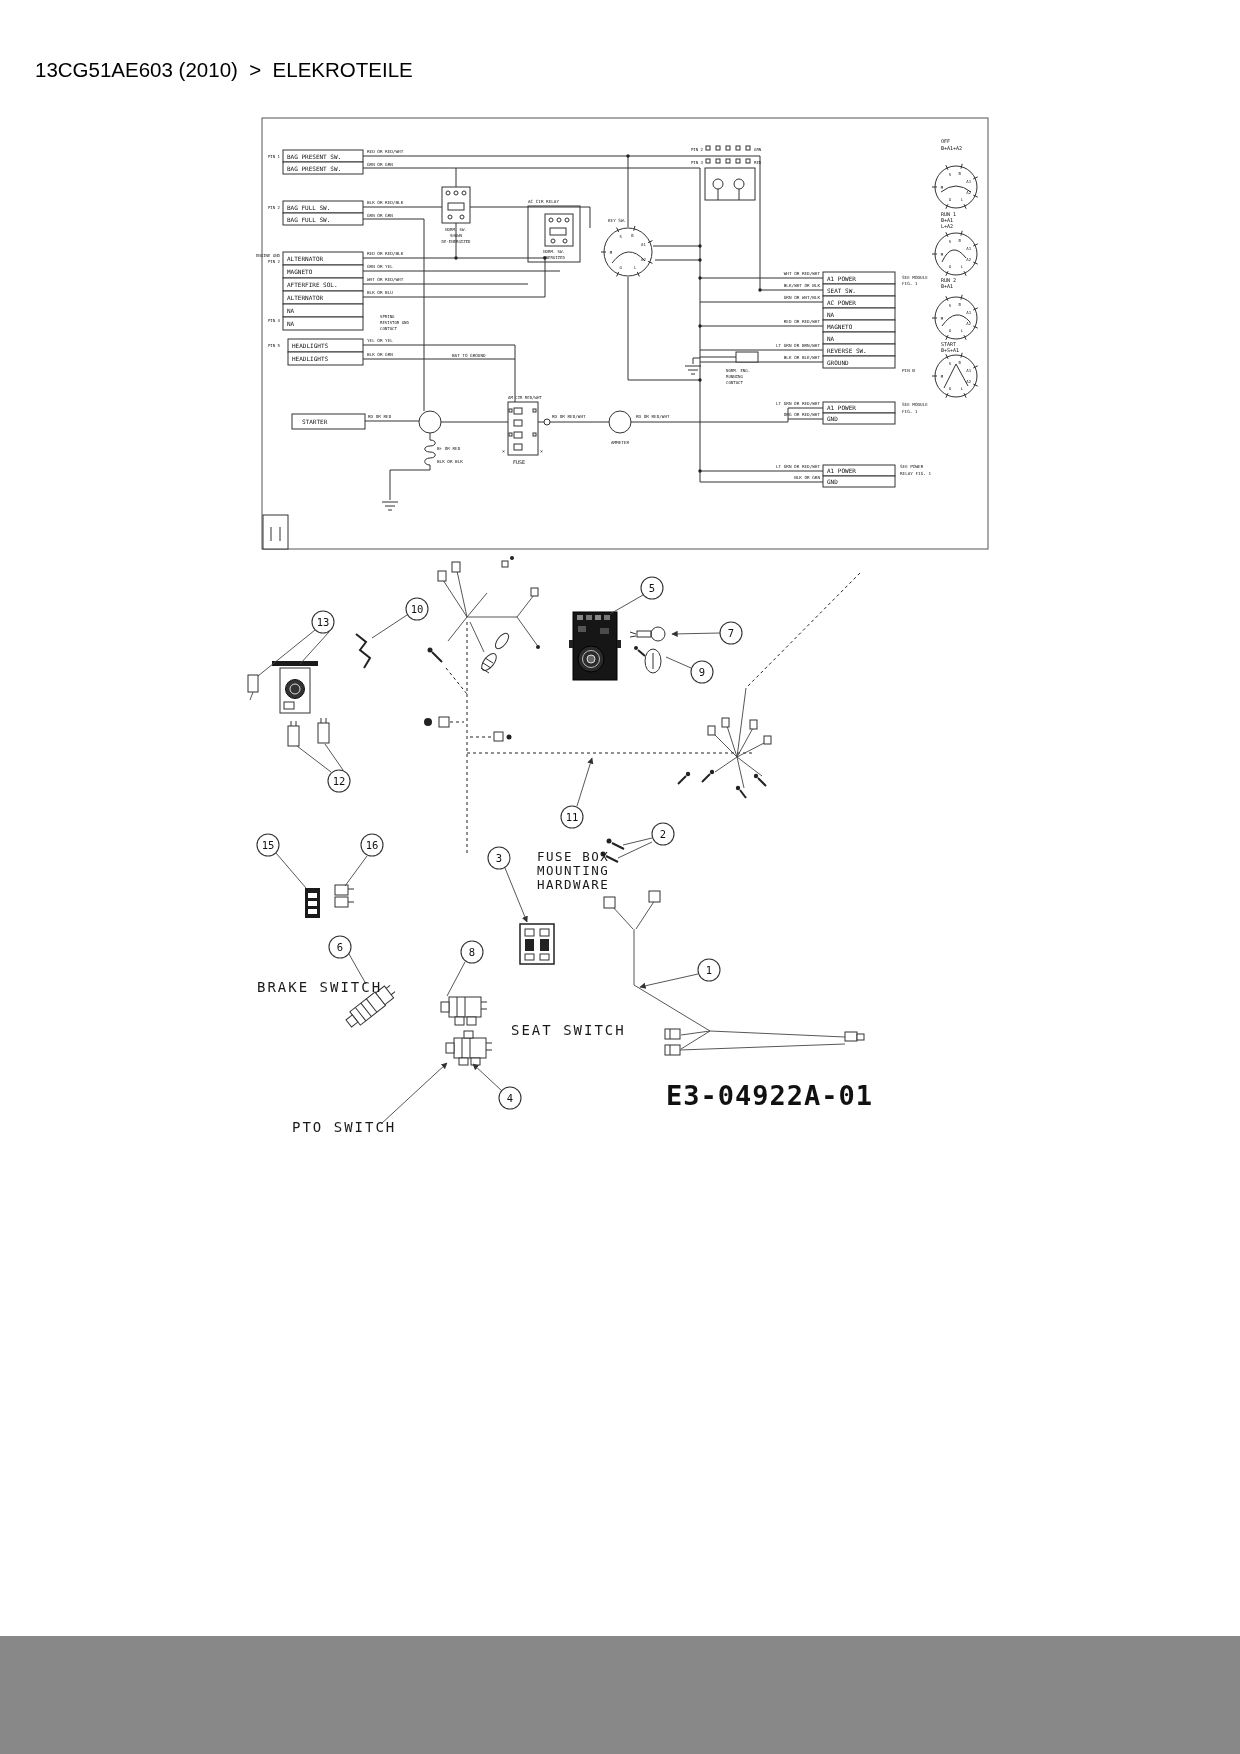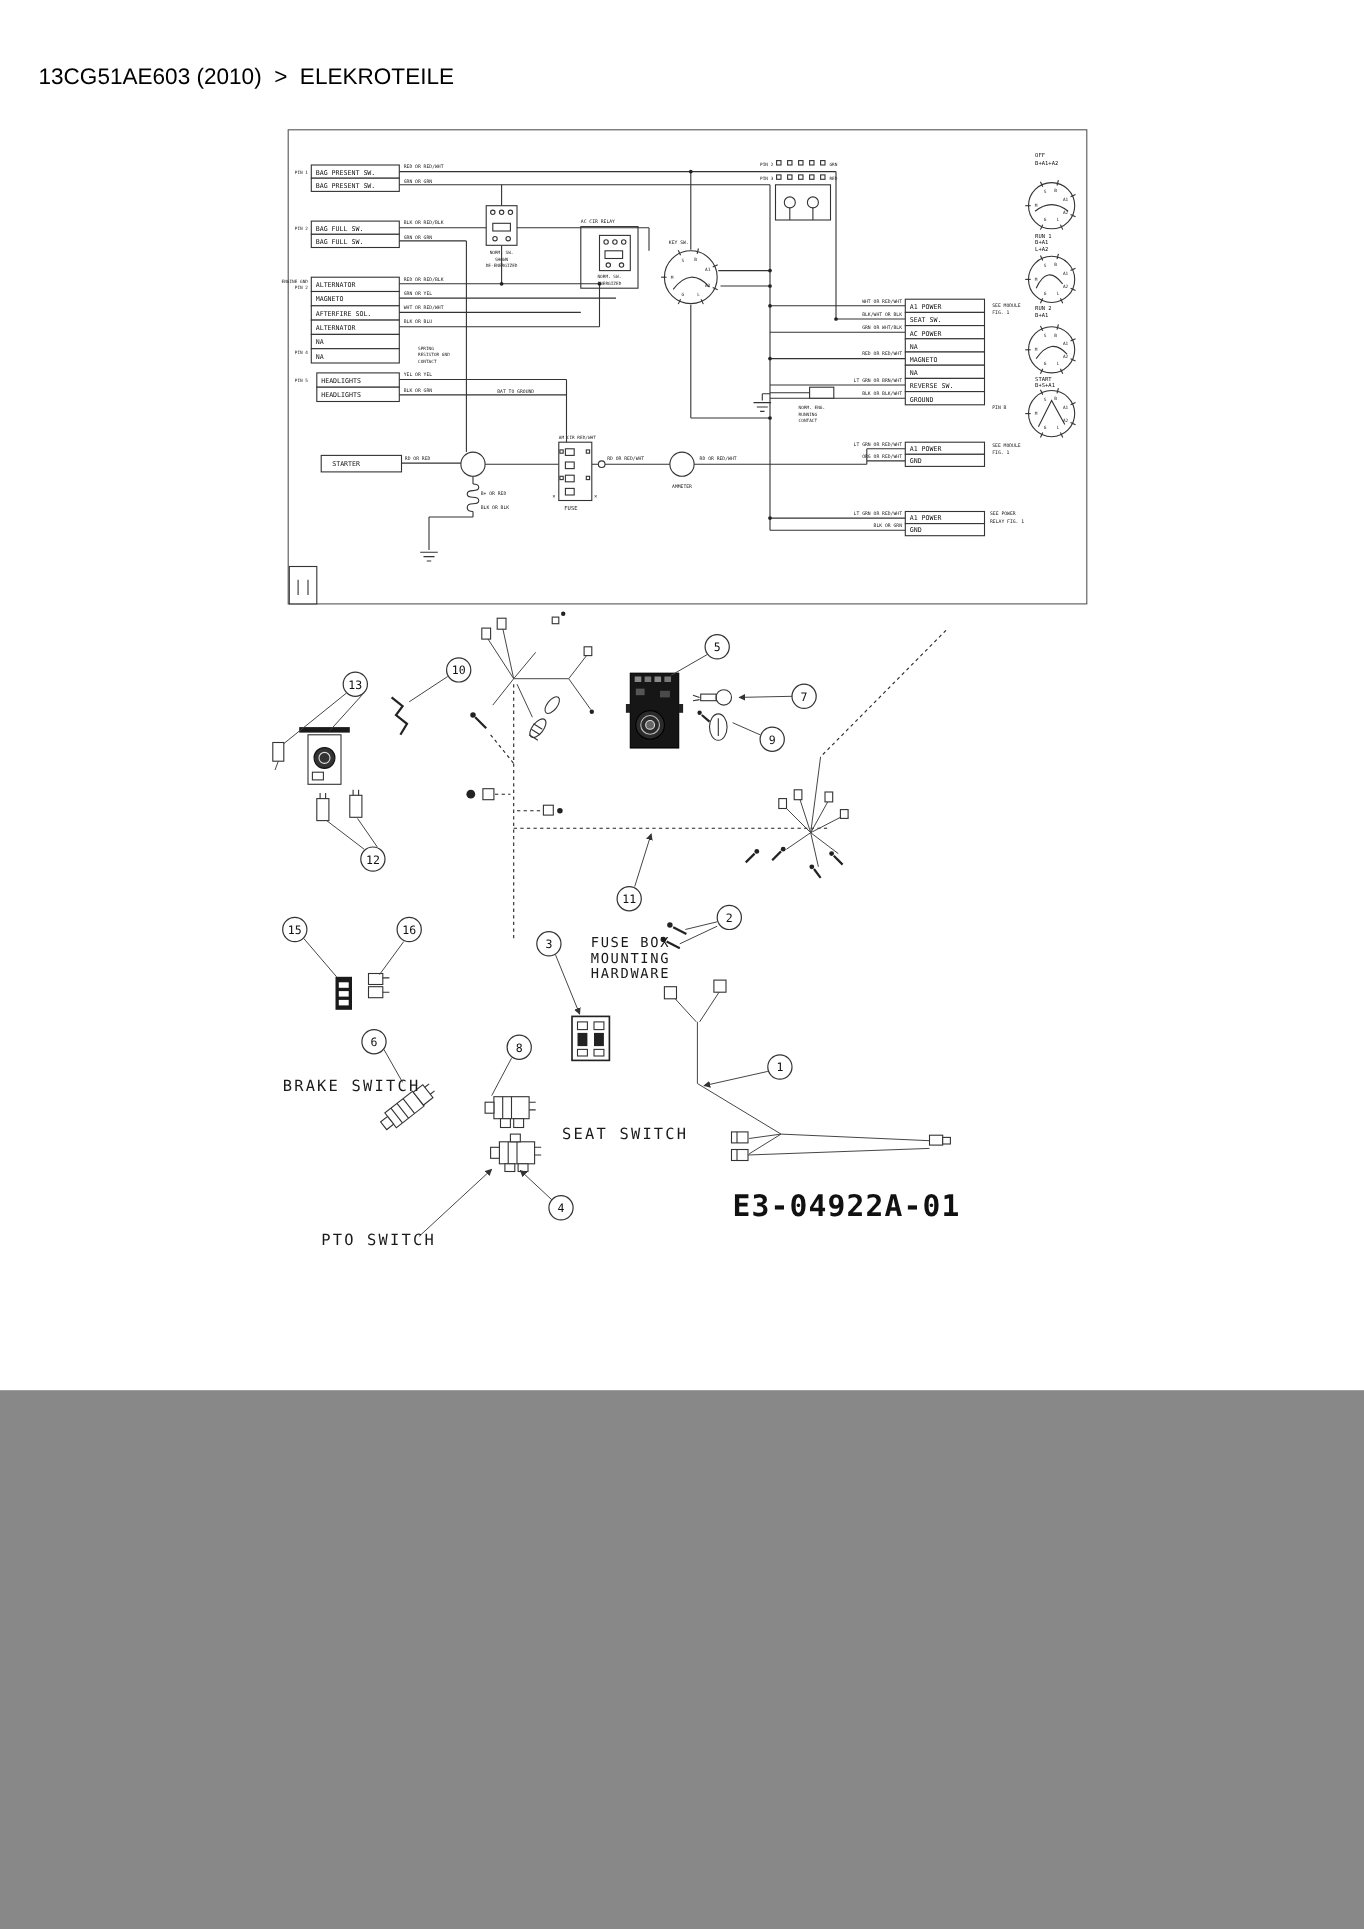--- a/index.html
+++ b/index.html
@@ -1,16 +1,16 @@
 <!DOCTYPE html>
 <html><head>
 <meta charset="utf-8">
 <style>
   html,body{margin:0;padding:0;background:#888;}
-  .page{position:relative;width:1240px;height:1264px;background:#fff;margin:0 auto;overflow:hidden;}
+  .page{position:relative;width:1240px;height:1636px;background:#fff;margin:0 auto;overflow:hidden;}
   .header{position:absolute;left:35px;top:58px;font-family:"Liberation Sans",sans-serif;
           font-size:20.5px;color:#000;white-space:pre;}
   svg.art{position:absolute;left:0;top:0;}
   
   .w{stroke:#333;stroke-width:1;fill:none;}
   .bx{fill:#fff;stroke:#333;stroke-width:1;}
   .dk{fill:#1a1a1a;stroke:none;}
   .t6{font:6px "DejaVu Sans Mono",monospace;fill:#111;}
   .t5{font:5px "DejaVu Sans Mono",monospace;fill:#111;}
   .t45{font:4.3px "DejaVu Sans Mono",monospace;fill:#222;}

